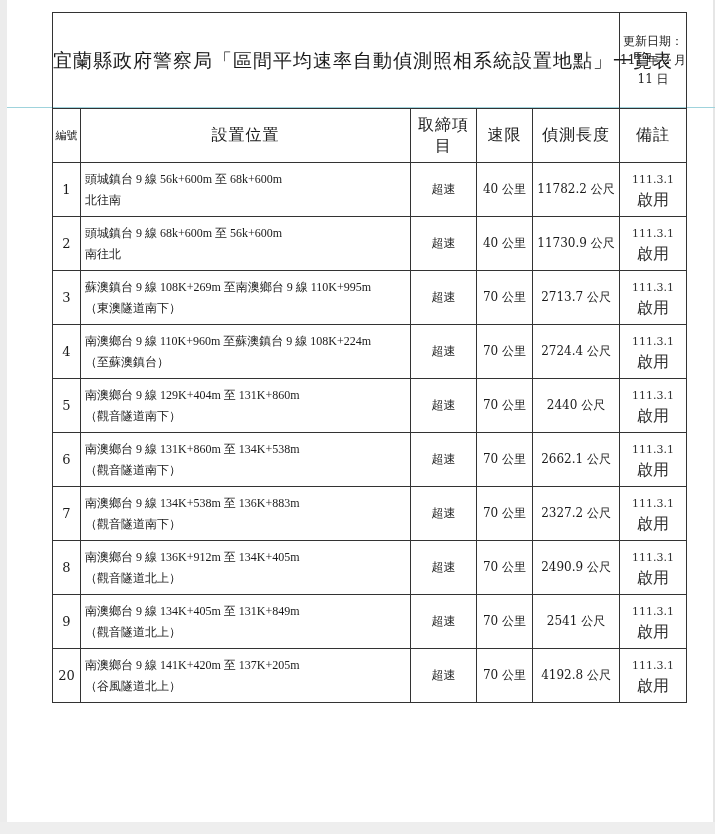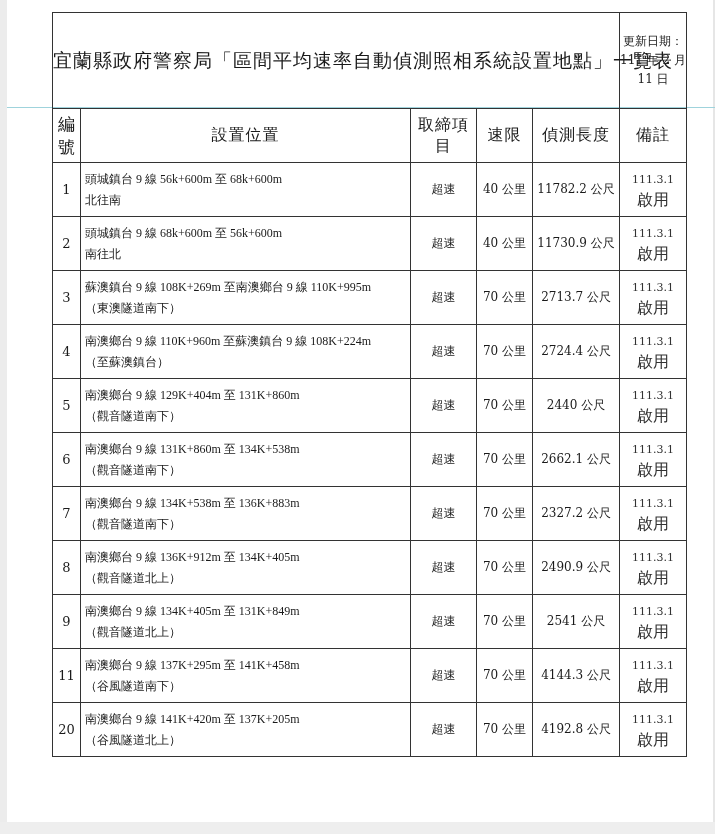--- a/index.html
+++ b/index.html
@@ -87,21 +87,21 @@
   <tbody>
       <tr>
     <td class="title-cell" colspan="5">宜蘭縣政府警察局「區間平均速率自動偵測照相系統設置地點」一覽表</td>
     <td class="date-cell">
       <div>更新日期：</div>
       <div>111 年 2 月</div>
       <div>11 日</div>
     </td>
   </tr>
   <tr class="head-row">
-    <th style="font-size:17px;letter-spacing:0;">編號</th>
+    <th style="font-size:11px;letter-spacing:0;">編號</th>
     <th>設置位置</th>
     <th>取締項目</th>
     <th>速限</th>
     <th>偵測長度</th>
     <th>備註</th>
   </tr>
   </tbody>
     <tbody id="rows-body">
   <tr class="data-row">
     <td class="num">1</td>
@@ -232,34 +232,20 @@
     <td class="ctr">超速</td>
     <td class="ctr">70 公里</td>
     <td class="ctr">2541 公尺</td>
     <td class="note">
       <div>111.3.1</div>
       <div class="sub">啟用</div>
     </td>
   </tr>
 
 
-  <tr class="data-row">
-    <td class="num">11</td>
-    <td class="loc">
-      <div>南澳鄉台 9 線 137K+295m 至 141K+458m</div>
-      <div>（谷風隧道南下）</div>
-    </td>
-    <td class="ctr">超速</td>
-    <td class="ctr">70 公里</td>
-    <td class="ctr">4144.3 公尺</td>
-    <td class="note">
-      <div>111.3.1</div>
-      <div class="sub">啟用</div>
-    </td>
-  </tr>
 
   <tr class="data-row">
     <td class="num">20</td>
     <td class="loc">
       <div>南澳鄉台 9 線 141K+420m 至 137K+205m</div>
       <div>（谷風隧道北上）</div>
     </td>
     <td class="ctr">超速</td>
     <td class="ctr">70 公里</td>
     <td class="ctr">4192.8 公尺</td>

